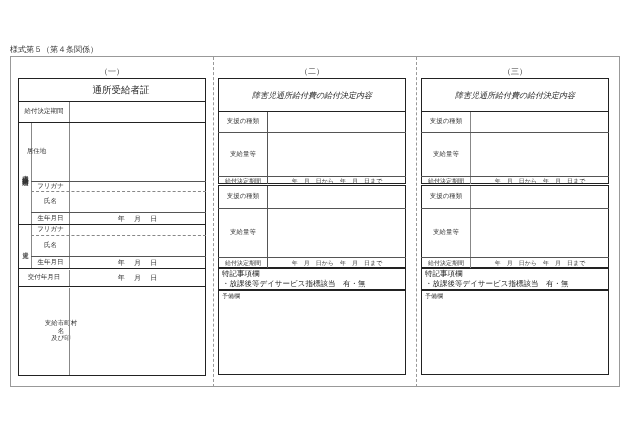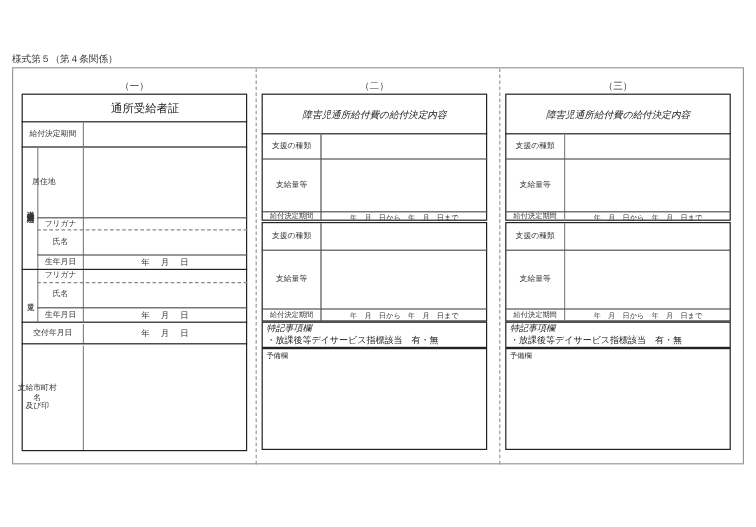--- a/index.html
+++ b/index.html
@@ -14,21 +14,21 @@
   .hline { height: 0; border-top: 1px solid #555; }
   .hline-thick { height: 0; border-top: 1.5px solid #222; }
   .hline-dash { height: 0; border-top: 1px dashed #888; }
   .vline { width: 0; border-left: 1px solid #888; }
   .vline-thick { width: 0; border-left: 1.5px solid #555; }
   .lbl { font-size: 6.5px; color: #333; display: flex; align-items: center; justify-content: center; text-align: center; line-height: 1.2; white-space: nowrap; }
   .title { font-size: 9.5px; color: #222; display: flex; align-items: center; justify-content: center; white-space: nowrap; }
   .title-sm { font-size: 8px; font-style: italic; }
   .date-val { font-size: 7px; color: #333; display: flex; align-items: center; justify-content: center; white-space: pre; }
   .vert { writing-mode: vertical-rl; text-orientation: upright; font-size: 6.5px; letter-spacing: -0.5px; color: #333; display: flex; align-items: center; justify-content: center; }
-  .note-title { font-size: 7.5px; color: #222; white-space: nowrap; font-style: italic; }
+  .note-title { font-size: 7.5px; color: #222; white-space: nowrap; }
   .note-line { font-size: 7.5px; color: #222; white-space: pre; }
   .small-lbl { font-size: 6px; color: #333; white-space: nowrap; }
   .field { background: transparent; }
 </style>
 </head>
 <body>
 
 <div class="abs form-caption">様式第５（第４条関係）</div>
 
 <div class="abs outer-frame"></div>
@@ -82,21 +82,21 @@
 
 <div class="abs lbl" style="left:32px; top:257px; width:37px; height:11px;">生年月日</div>
 <div class="abs date-val" style="left:70px; top:257px; width:135px; height:11px;">年　 月　 日</div>
 <div class="abs hline-thick" style="left:18px; top:268px; width:188px;"></div>
 
 <div class="abs lbl" style="left:19px; top:270px; width:50px; height:16px;">交付年月日</div>
 <div class="abs vline" style="left:69px; top:270px; height:16px;"></div>
 <div class="abs date-val" style="left:70px; top:270px; width:135px; height:16px;">年　 月　 日</div>
 <div class="abs hline-thick" style="left:18px; top:286px; width:188px;"></div>
 
-<div class="abs lbl" style="left:6px; top:288px; width:50px; height:87px; flex-direction:column;">
+<div class="abs lbl" style="left:36px; top:288px; width:50px; height:87px; flex-direction:column;">
   <span>支給市町村</span>
   <span>名</span>
   <span>及び印</span>
 </div>
 <div class="abs vline" style="left:69px; top:288px; height:87px;"></div>
 <div class="abs field" style="left:70px; top:288px; width:135px; height:87px;"></div>
 
 <div class="abs panel-num" style="left:218px; top:66px; width:188px;">（二）</div>
 
 <div class="abs box" style="left:218px; top:78px; width:188px; height:106px;"></div>

